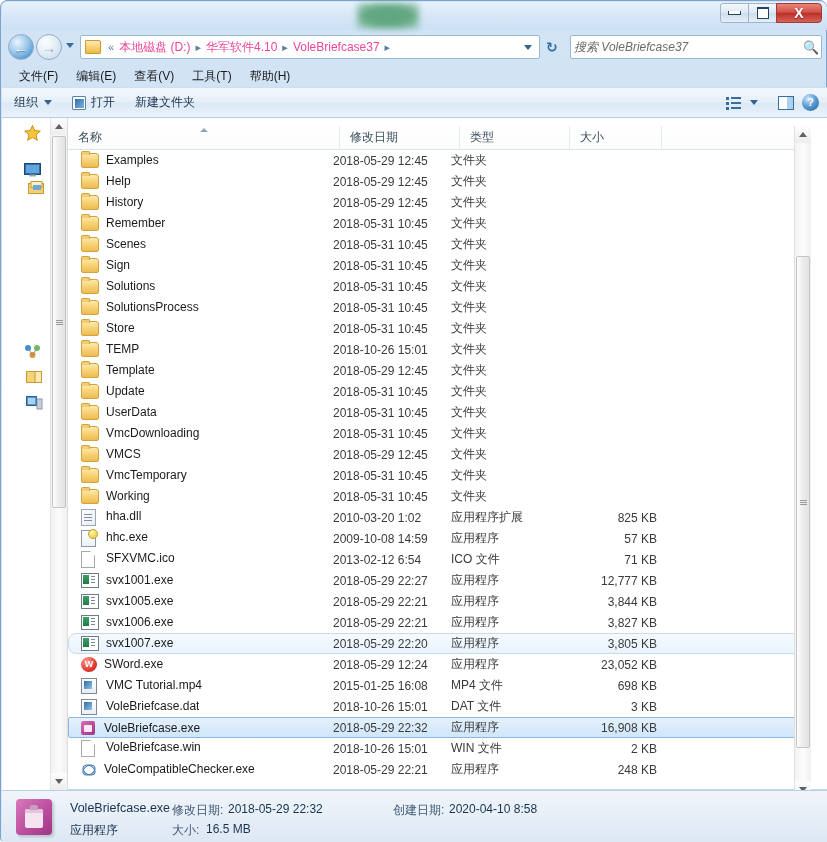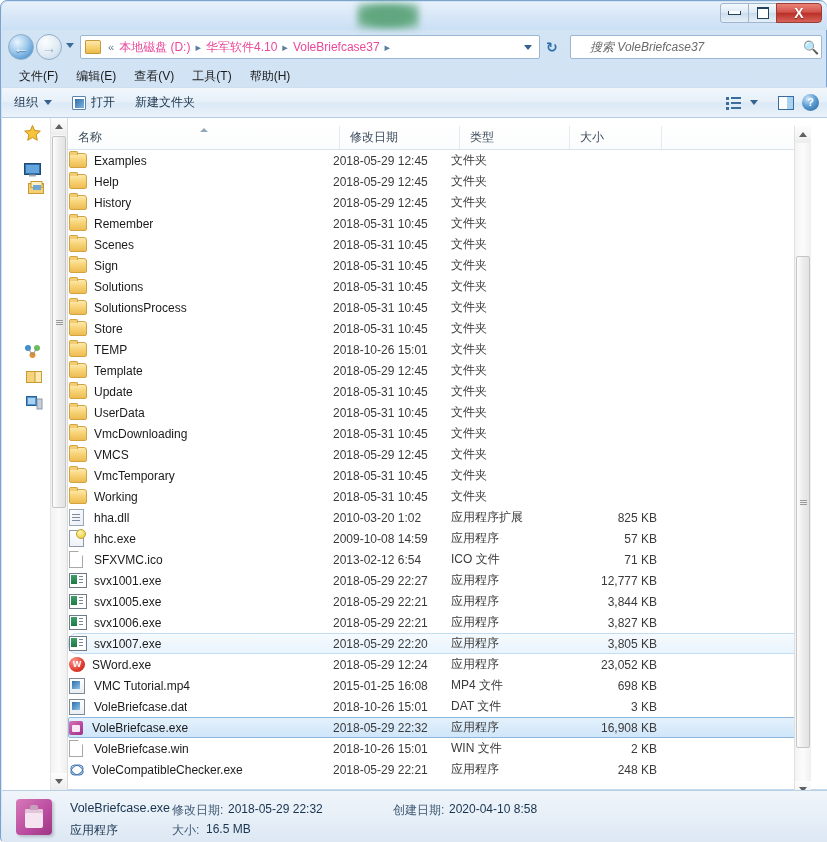--- a/index.html
+++ b/index.html
@@ -75,21 +75,21 @@
   .crumb-sep{color:#5b7d9e;font-size:11px;padding:0 3px;}
   .crumb-dd{color:#5b7d9e;font-size:11px;padding:0 3px;}
   #addr-caret{position:absolute;right:7px;width:0;height:0;border-left:4px solid transparent;border-right:4px solid transparent;border-top:5px solid #35618d;}
   #refresh{position:absolute;left:544px;top:8px;font-size:14px;color:#2f6fa8;font-weight:bold;}
   #searchbox{
     position:absolute;left:568px;top:4px;width:252px;height:24px;
     background:#ffffff;border:1px solid #9ab8d4;border-radius:2px;
     display:flex;align-items:center;box-sizing:border-box;
   }
   #search-input{
-    border:none;outline:none;flex:1;height:20px;margin-left:17px;
+    border:none;outline:none;flex:1;height:20px;margin-left:1px;
     font-family:"Liberation Sans",sans-serif;font-size:12px;font-style:italic;color:#575757;
     background:transparent;
   }
   #search-input::placeholder{color:#6b6b6b;font-style:italic;opacity:1;}
   #search-icon{width:20px;text-align:center;font-size:13px;color:#2a5f92;}
 
   
   #menubar{
     position:absolute;left:1px;top:64px;width:825px;height:22px;
     display:flex;align-items:center;padding-left:8px;box-sizing:border-box;
@@ -172,21 +172,21 @@
   .colh{
     position:absolute;top:0;height:23px;line-height:23px;
     font-size:12px;color:#3c4c5c;padding-left:10px;box-sizing:border-box;
     border-right:1px solid #e3eaf1;
   }
   #sortmark{position:absolute;top:2px;width:0;height:0;border-left:4px solid transparent;border-right:4px solid transparent;border-bottom:4px solid #93a7ba;}
   #rows{position:absolute;left:0;top:24px;width:743px;height:648px;overflow:hidden;}
   .row{position:relative;height:21px;display:flex;align-items:center;box-sizing:border-box;border:1px solid transparent;}
   .row.hover{background:linear-gradient(180deg,#f5fafe 0%,#e9f4fd 100%);border:1px solid #c2ddf2;border-radius:8px;}
   .row.selected{background:linear-gradient(180deg,#e4f1fc 0%,#cfe6fa 100%);border:1px solid #8cb8e0;border-radius:2px;}
-  .cell-name{width:264px;display:flex;align-items:center;padding-left:0;box-sizing:border-box;}
+  .cell-name{width:264px;display:flex;align-items:flex-start;padding-left:12px;box-sizing:border-box;}
   .cell-date{width:118px;font-size:12px;color:#3a3a3a;}
   .cell-type{width:110px;font-size:12px;color:#3a3a3a;}
   .cell-size{width:96px;font-size:12px;color:#3a3a3a;text-align:right;}
   .nm{font-size:12px;color:#1a1a1a;white-space:nowrap;overflow:hidden;}
   .ico{width:16px;height:15px;margin-right:7px;flex:0 0 16px;position:relative;}
   
   .ico.folder{
     background:linear-gradient(180deg,#fdeaae 0%,#f8d478 45%,#edbc52 100%);
     border:1px solid #d3a33f;border-radius:1px 3px 2px 2px;height:13px;
   }

